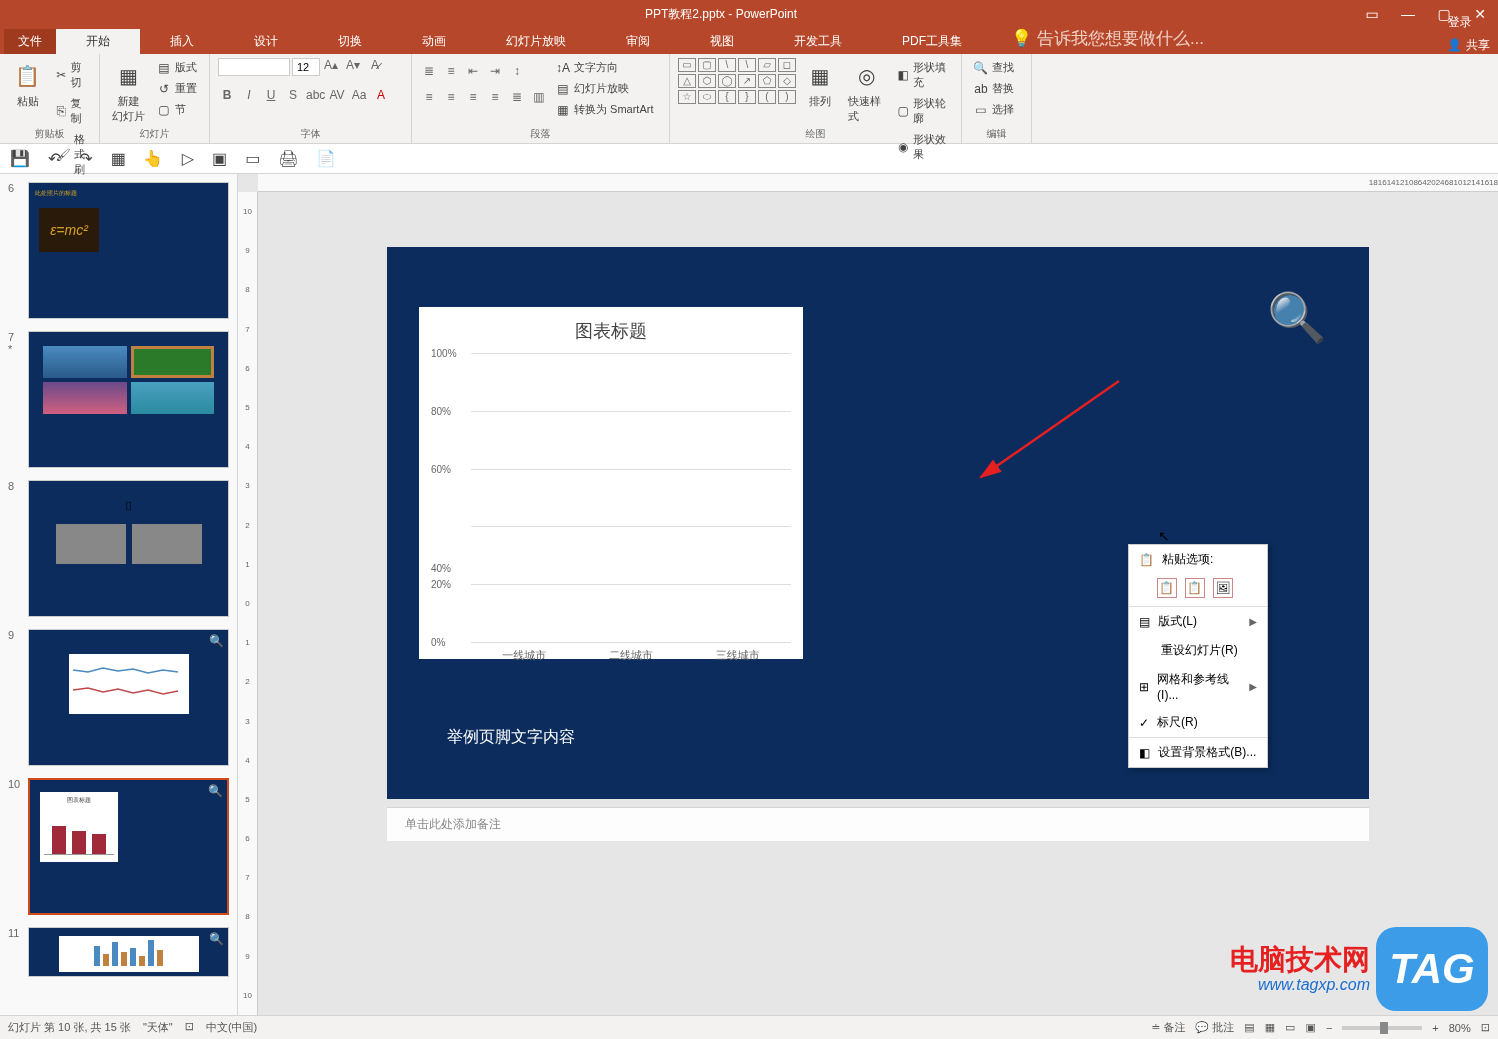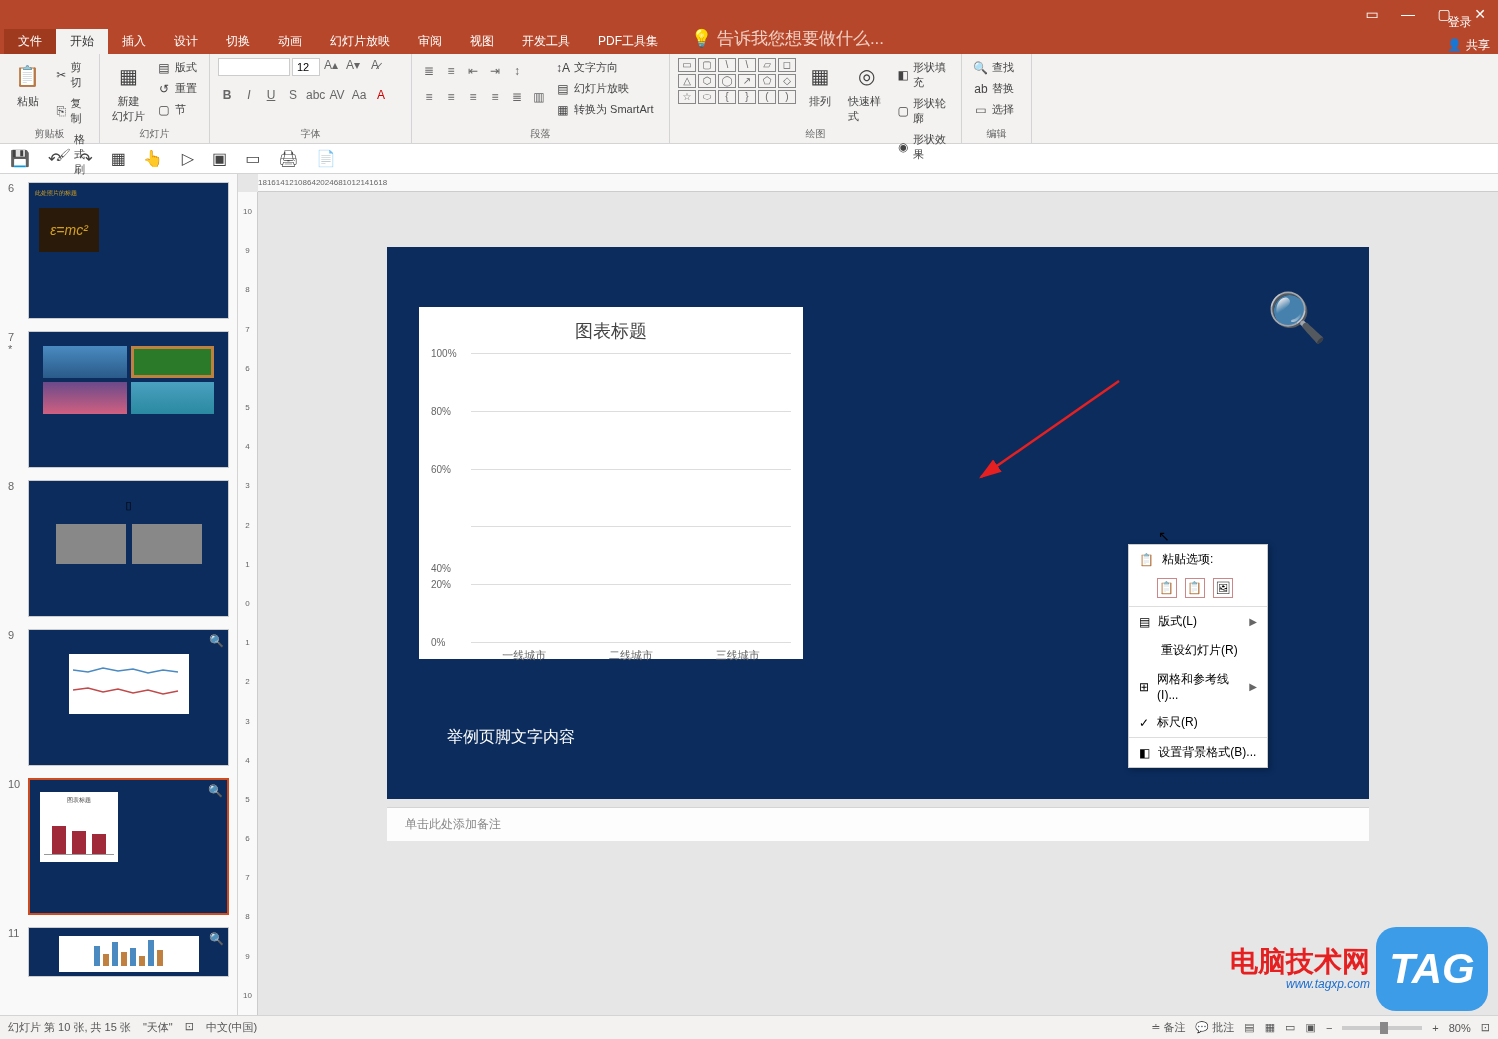--- a/index.html
+++ b/index.html
@@ -4,21 +4,21 @@
 <style>
 * { margin: 0; padding: 0; box-sizing: border-box; font-family: "Microsoft YaHei", sans-serif; }
 body { background: #e6e6e6; width: 1498px; height: 1039px; overflow: hidden; position: relative; }
 
 .titlebar { height: 28px; background: #b7472a; display: flex; align-items: center; justify-content: space-between; color: #fff; font-size: 12px; padding: 0 4px; }
 .titlebar .title { flex: 1; text-align: center; }
 .titlebar .controls { display: flex; gap: 8px; }
 .titlebar .controls span { width: 28px; text-align: center; cursor: pointer; font-size: 14px; }
 
 .ribbon-tabs { height: 26px; background: #b7472a; display: flex; align-items: flex-end; padding-left: 4px; font-size: 12px; color: #fff; }
-.ribbon-tabs .tab { padding: 4px 14px; cursor: pointer; text-align: center; }
+.ribbon-tabs .tab { padding: 4px 30px; cursor: pointer; text-align: center; }
 .ribbon-tabs .tab.active { background: #f3f2f1; color: #333; }
 .ribbon-tabs .file { background: #a03a1f; color: #fff; padding: 4px 14px; }
 .ribbon-tabs .tell-me { color: #f0d0c5; font-size: 17px; padding: 4px 6px; margin-left: 13px; }
 .ribbon-tabs .right { margin-left: auto; display: flex; gap: 6px; padding-right: 8px; flex-direction: column; }
 .ribbon-tabs .right span { cursor: pointer; }
 
 .ribbon { height: 90px; background: #f3f2f1; border-bottom: 1px solid #d4d4d4; display: flex; font-size: 11px; color: #444; }
 .rgroup { border-right: 1px solid #d4d4d4; padding: 2px 6px; display: flex; flex-direction: column; position: relative; }
 .rgroup .label { text-align: center; font-size: 10px; color: #666; position: absolute; bottom: 2px; left: 0; right: 0; }
 .rgroup .content { flex: 1; display: flex; align-items: flex-start; gap: 4px; padding: 2px; }
@@ -42,21 +42,21 @@
 .workspace { display: flex; height: calc(1039px - 28px - 26px - 90px - 30px - 24px); background: #e6e6e6; }
 
 .thumbnails { width: 238px; background: #f9f9f9; border-right: 1px solid #d4d4d4; overflow-y: auto; padding: 6px 0; }
 .thumb-item { display: flex; gap: 6px; padding: 2px 8px; margin-bottom: 8px; }
 .thumb-num { font-size: 11px; color: #666; width: 14px; }
 .thumb { flex: 1; height: 137px; background: #0b2c5d; border: 1px solid #ccc; cursor: pointer; position: relative; padding: 6px; }
 .thumb.active { border: 2px solid #d04a1d; }
 .thumb .zoom { position: absolute; top: 4px; right: 4px; font-size: 12px; color: #ccc; }
 
 .slide-area { flex: 1; position: relative; overflow: hidden; background: #e6e6e6; }
-.ruler-h { height: 18px; background: #f9f9f9; border-bottom: 1px solid #ccc; margin-left: 20px; font-size: 8px; color: #666; display: flex; align-items: center; justify-content: flex-start; }
+.ruler-h { height: 18px; background: #f9f9f9; border-bottom: 1px solid #ccc; margin-left: 20px; font-size: 8px; color: #666; display: flex; align-items: center; justify-content: flex-end; }
 .ruler-v { width: 20px; background: #f9f9f9; border-right: 1px solid #ccc; position: absolute; left: 0; top: 18px; bottom: 0; font-size: 8px; color: #666; display: flex; flex-direction: column; align-items: center; justify-content: space-around; }
 .slide-scroll { position: absolute; left: 20px; top: 18px; right: 0; bottom: 0; overflow: auto; display: flex; flex-direction: column; align-items: center; }
 .slide { width: 982px; height: 552px; background: #0b2c5d; margin: 55px auto 0; position: relative; }
 .chart-box { position: absolute; left: 32px; top: 60px; width: 384px; height: 352px; background: #fff; padding: 12px; }
 .chart-title { text-align: center; font-size: 18px; color: #444; margin-bottom: 10px; font-family: serif; }
 .chart-body { position: relative; height: 290px; border-bottom: 1px solid #999; margin-left: 40px; }
 .chart-body .ylabel { position: absolute; left: -40px; font-size: 10px; color: #666; transform: translateY(-50%); }
 .chart-body .hline { position: absolute; left: 0; right: 0; border-top: 1px solid #ddd; }
 .bars { position: absolute; left: 0; right: 0; bottom: 0; display: flex; justify-content: space-around; height: 100%; align-items: flex-end; }
 .bar-wrap { display: flex; flex-direction: column; align-items: center; width: 80px; }
@@ -76,30 +76,31 @@
 
 .notes { height: 34px; background: #fdfdfd; border-top: 1px solid #d4d4d4; padding: 8px 18px; font-size: 12px; color: #888; }
 
 .statusbar { height: 24px; background: #f3f2f1; border-top: 1px solid #d4d4d4; display: flex; align-items: center; font-size: 11px; color: #555; padding: 0 8px; }
 .statusbar .left { display: flex; gap: 12px; }
 .statusbar .right { margin-left: auto; display: flex; gap: 10px; align-items: center; }
 .statusbar .right span { cursor: pointer; }
 
 .watermark { position: absolute; right: 10px; bottom: 28px; display: flex; align-items: center; gap: 6px; z-index: 200; }
 .watermark .txt { font-size: 28px; font-weight: bold; color: #e62020; text-align: right; line-height: 1.1; }
-.watermark .txt .sub { font-size: 12px; color: #1a6dd0; font-style: italic; font-weight: normal; }
+.watermark .txt .sub { font-size: 16px; color: #1a6dd0; font-style: italic; font-weight: normal; }
 .watermark .tag { width: 112px; height: 84px; background: #3d9ce8; border-radius: 20px; display: flex; align-items: center; justify-content: center; font-size: 42px; font-weight: bold; color: #fff; font-style: italic; }
 
 .thumb-content { font-size: 6px; color: #fff; }
 </style>
 </head>
 <body>
 
 <div class="titlebar">
   <span style="width:80px"></span>
+  <span class="title">PPT教程2.pptx - PowerPoint</span>
   <div class="controls">
     <span>▭</span>
     <span>—</span>
     <span>▢</span>
     <span>✕</span>
   </div>
 </div>
 
 <div class="ribbon-tabs">
   <span class="file">文件</span>

